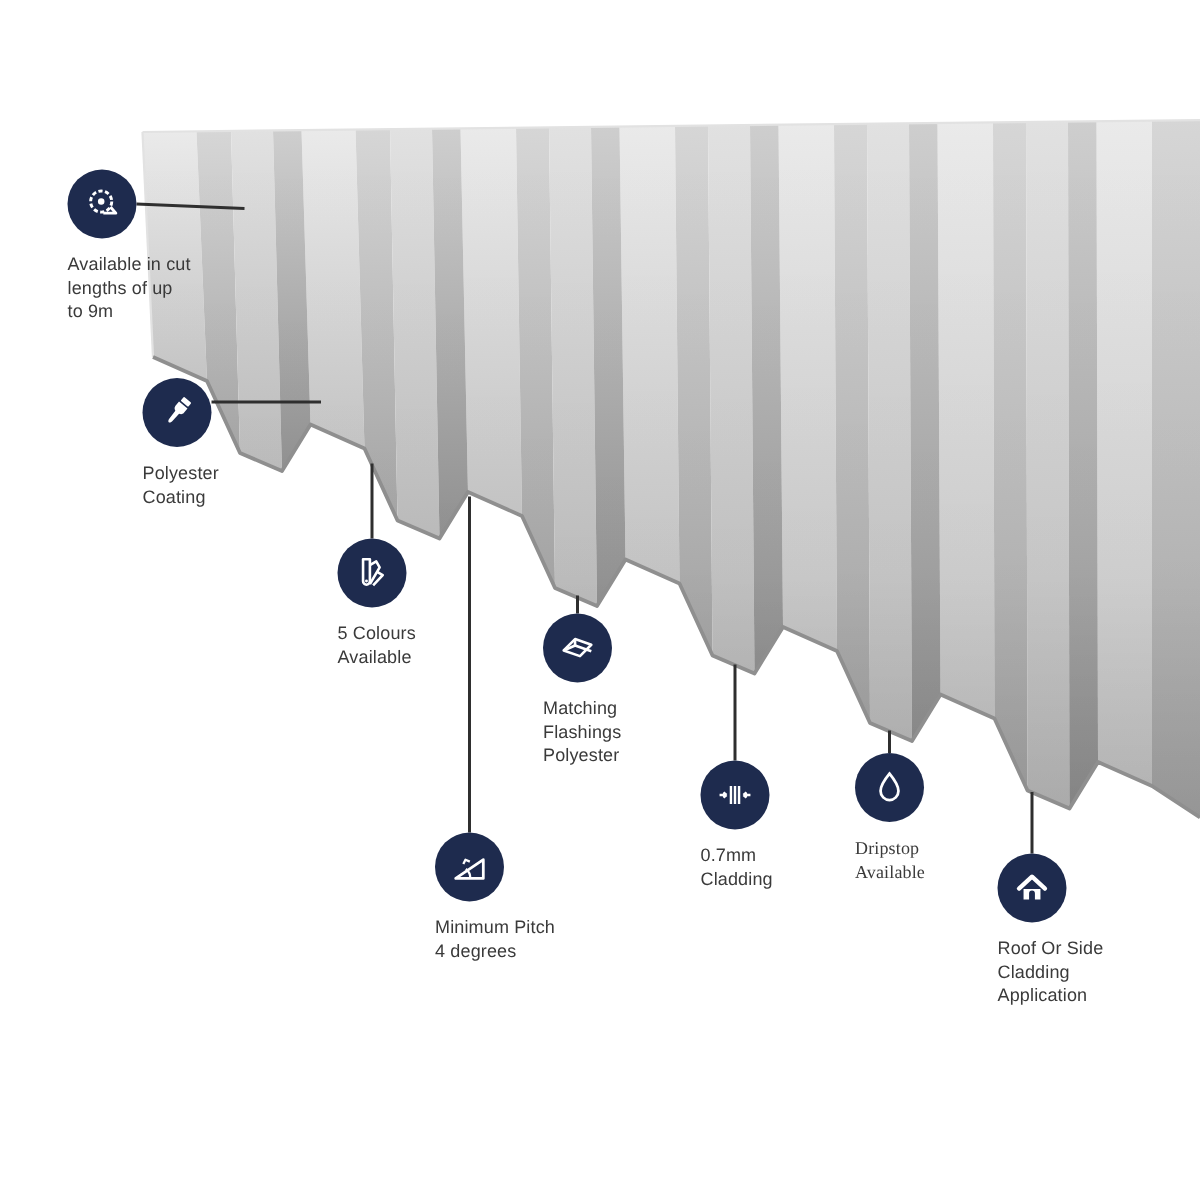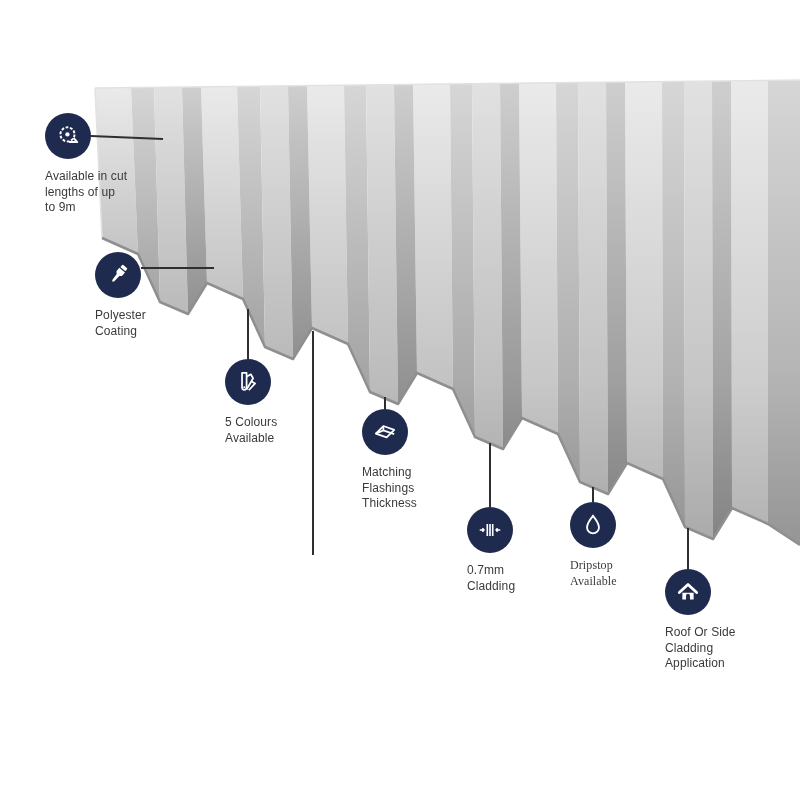--- a/index.html
+++ b/index.html
@@ -133,32 +133,43 @@
         <path d="M6.5 3.5 h4.2 v13.6 a2.1 2.1 0 0 1 -4.2 0 z"></path>
         <path d="M10.7 7.2 l3.9 -2.3 2.1 3.6 -6 10.4"></path>
         <path d="M14.9 11.2 l3.7 2.1 -5.9 6.3"></path>
         <circle cx="8.6" cy="16.9" r="0.9" fill="#fff" stroke="none"></circle>
       </svg>
     </div>
     <div class="label">5 Colours
 Available</div>
   </div>
 
+  <div class="callout" style="left:290px;top:555px;">
+    <div class="badge">
+      <svg viewBox="0 0 24 24" width="26" height="26" fill="none" stroke="#fff" stroke-linejoin="round">
+        <path d="M3.5 19 H20.5 V7.5 Z" stroke-width="1.7"></path>
+        <path d="M12.5 19 A7.5 7.5 0 0 0 9.8 13.2" stroke-width="1.4"></path>
+        <path d="M8.2 10.2 l1.3 -2.7 2.7 1.2" stroke-width="1.4"></path>
+      </svg>
+    </div>
+    <div class="label">Minimum Pitch
+4 degrees</div>
+  </div>
 
   <div class="callout" style="left:362px;top:409px;">
     <div class="badge">
       <svg viewBox="0 0 24 24" width="26" height="26" fill="none" stroke="#fff" stroke-width="1.6" stroke-linejoin="round">
         <path d="M3.5 13.5 L10.5 6.5 L20.5 10 L13.5 17 Z"></path>
         <path d="M3.5 13.5 L10.5 10.5 L20.5 14"></path>
         <path d="M10.5 6.5 V10.5"></path>
       </svg>
     </div>
     <div class="label">Matching
 Flashings
-Thickness</div>
+Polyester</div>
   </div>
 
   <div class="callout" style="left:467px;top:507px;">
     <div class="badge">
       <svg viewBox="0 0 24 24" width="26" height="26" fill="none" stroke="#fff" stroke-width="1.5">
         <path d="M9.5 6.5 V17.5 M12 6.5 V17.5 M14.5 6.5 V17.5"></path>
         <path d="M2.5 12 H6.8 M6.8 12 L4.9 10.4 M6.8 12 L4.9 13.6"></path>
         <path d="M21.5 12 H17.2 M17.2 12 L19.1 10.4 M17.2 12 L19.1 13.6"></path>
       </svg>
     </div>

